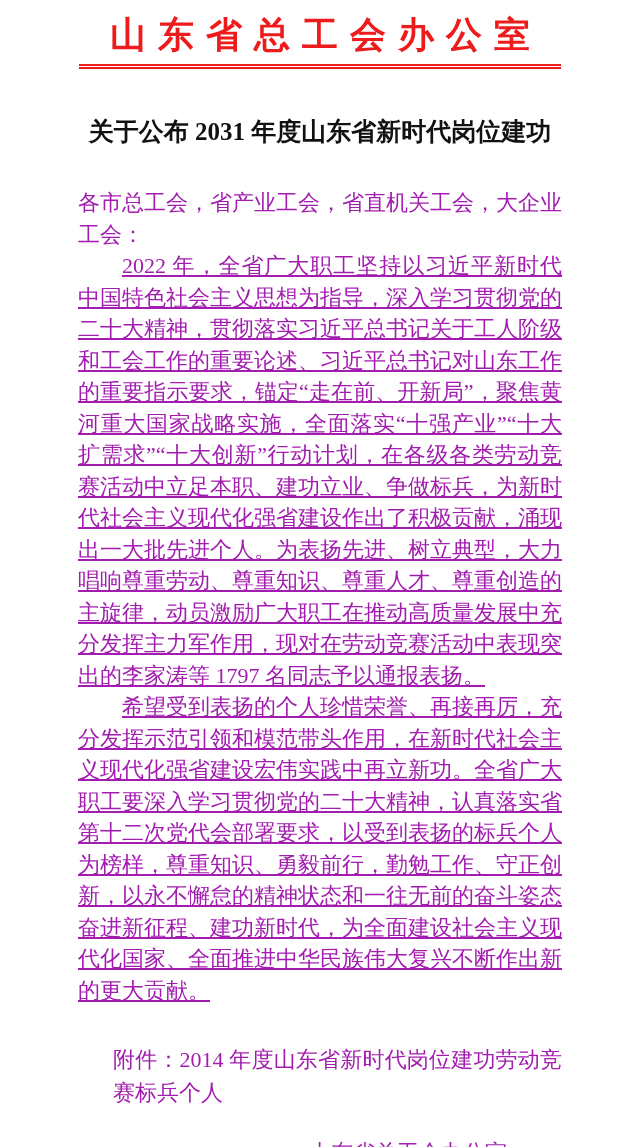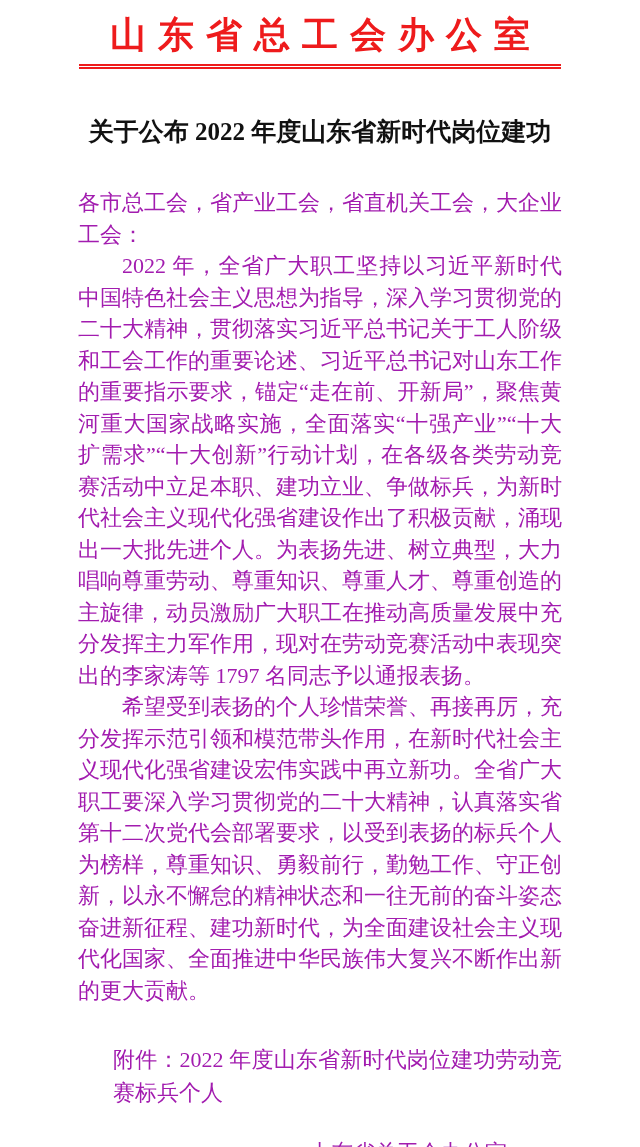--- a/index.html
+++ b/index.html
@@ -52,21 +52,21 @@
     width: 484px;
     margin: 36px auto 0 auto;
     font-size: 22px;
     line-height: 31.5px;
     font-weight: 500;
     text-align: justify;
     color: #a21caf;
   }
   .body-block p { margin: 0; }
   .salutation { text-indent: 0; }
-  .para { text-indent: 2em; }
+  .para { text-indent: 2em; text-decoration: underline; }
   
   .attachment {
     margin-top: 37px;
     line-height: 33px;
   }
   .att-line1 { padding-left: 35px; }
   .att-line2 { padding-left: 71px; }
   
   .signature {
     margin-top: 28px;
@@ -78,33 +78,33 @@
 </head>
 <body>
 
 <div class="page">
 
   <div class="letterhead">山东省总工会办公室</div>
 
   <div class="red-rule"></div>
 
   <h1 class="doc-title">
-    <span class="title-line">关于公布 2022 年度山东省新时代岗位建功</span>
+    <span class="title-line">关于公布 2031 年度山东省新时代岗位建功</span>
   </h1>
 
   <div class="body-block">
 
     <p class="salutation">各市总工会，省产业工会，省直机关工会，大企业工会：</p>
 
     <p class="para">2022 年，全省广大职工坚持以习近平新时代中国特色社会主义思想为指导，深入学习贯彻党的二十大精神，贯彻落实习近平总书记关于工人阶级和工会工作的重要论述、习近平总书记对山东工作的重要指示要求，锚定“走在前、开新局”，聚焦黄河重大国家战略实施，全面落实“十强产业”“十大扩需求”“十大创新”行动计划，在各级各类劳动竞赛活动中立足本职、建功立业、争做标兵，为新时代社会主义现代化强省建设作出了积极贡献，涌现出一大批先进个人。为表扬先进、树立典型，大力唱响尊重劳动、尊重知识、尊重人才、尊重创造的主旋律，动员激励广大职工在推动高质量发展中充分发挥主力军作用，现对在劳动竞赛活动中表现突出的李家涛等 1797 名同志予以通报表扬。</p>
 
     <p class="para">希望受到表扬的个人珍惜荣誉、再接再厉，充分发挥示范引领和模范带头作用，在新时代社会主义现代化强省建设宏伟实践中再立新功。全省广大职工要深入学习贯彻党的二十大精神，认真落实省第十二次党代会部署要求，以受到表扬的标兵个人为榜样，尊重知识、勇毅前行，勤勉工作、守正创新，以永不懈怠的精神状态和一往无前的奋斗姿态奋进新征程、建功新时代，为全面建设社会主义现代化国家、全面推进中华民族伟大复兴不断作出新的更大贡献。</p>
 
     <div class="attachment">
-      <div class="att-line1">附件：2022 年度山东省新时代岗位建功劳动竞赛标兵个人</div>
+      <div class="att-line1">附件：2014 年度山东省新时代岗位建功劳动竞赛标兵个人</div>
     </div>
 
     <div class="signature">
       <div class="sig-org">山东省总工会办公室</div>
       <div class="sig-date">2022 年 12 月 12 日</div>
     </div>
 
   </div>
 
 </div>

